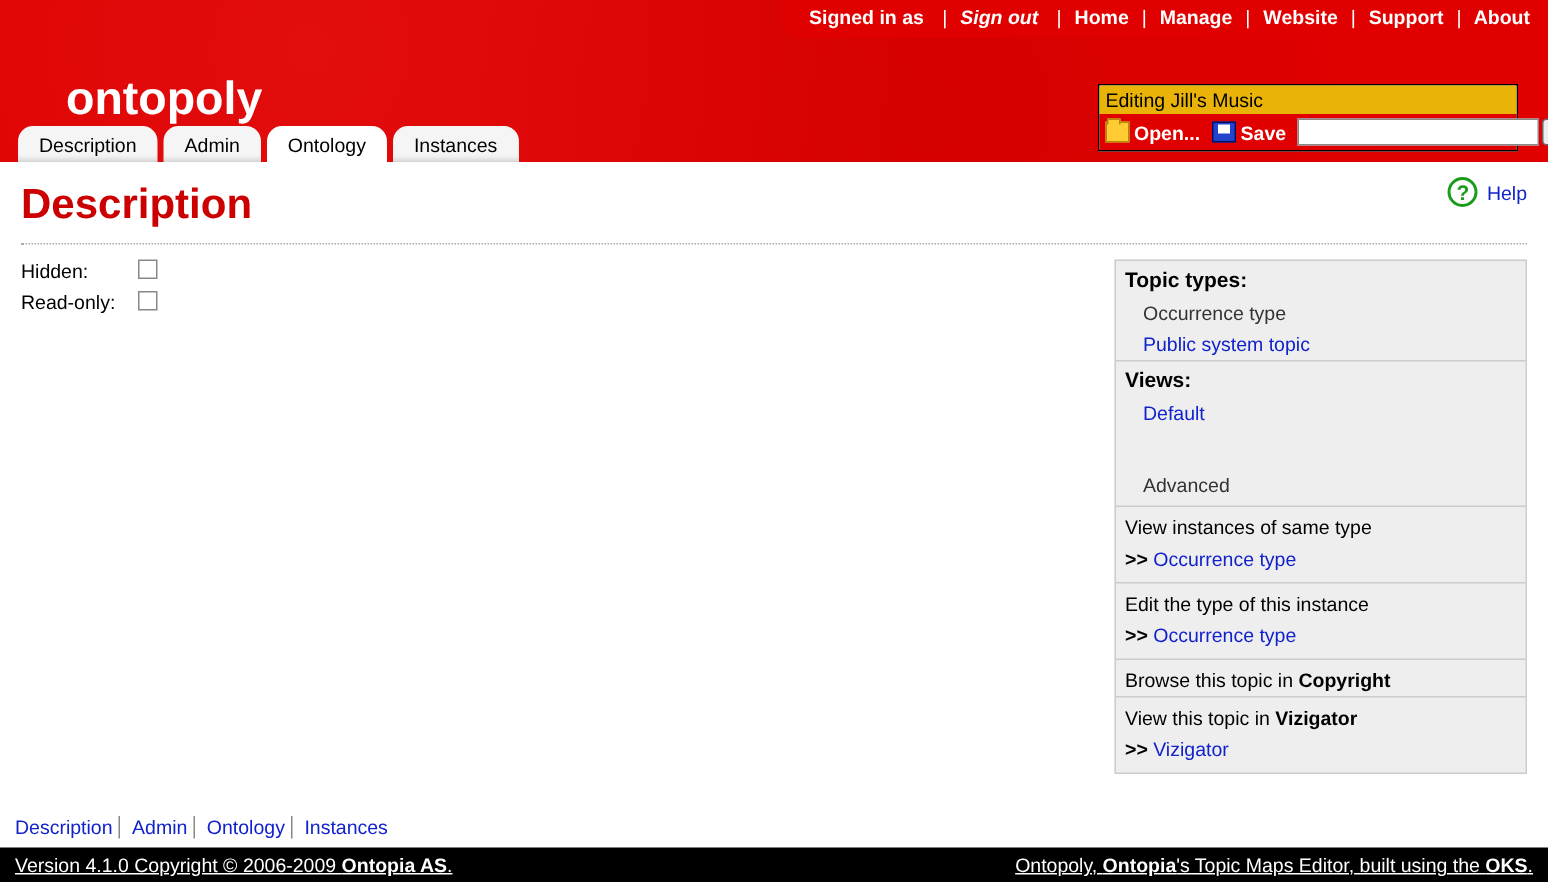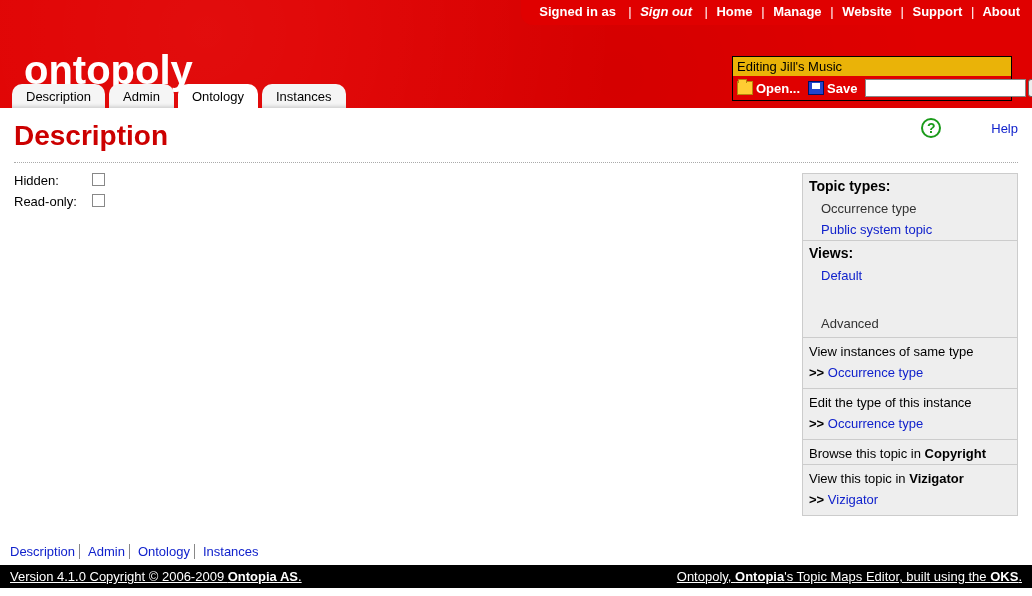--- a/index.html
+++ b/index.html
@@ -6,21 +6,21 @@
 body { font-family: "Lucida Grande", Verdana, Arial, sans-serif; font-size: 13px; background: #fff; width: 1032px; }
 a { text-decoration: none; text-align: center; }
 
 .header-bar { background: #e00000; height: 108px; position: relative; background-image: radial-gradient(circle at 20% 30%, rgba(255,255,255,0.05) 0%, transparent 50%), radial-gradient(circle at 60% 70%, rgba(0,0,0,0.05) 0%, transparent 50%); }
 
 .topnav { position: absolute; top: 0; right: 0; background: #e00000; border-bottom-left-radius: 12px; padding: 4px 12px 6px 18px; color: #fff; font-weight: bold; font-size: 13px; }
 .topnav a { color: #fff; }
 .topnav .sep { padding: 0 5px; font-weight: normal; }
 .topnav .signout { font-style: italic; }
 
-.logo { position: absolute; left: 24px; top: 48px; color: #fff; font-size: 40px; font-weight: bold; letter-spacing: 0px; }
+.logo { position: absolute; left: 44px; top: 48px; color: #fff; font-size: 31px; font-weight: bold; letter-spacing: 0px; }
 
 .control-box { position: absolute; right: 20px; top: 56px; width: 280px; border: 1px solid #000; background: #fff; }
 .control-title { background: #eab308; padding: 2px 4px; font-size: 13px; }
 .control-row { background: #e00000; padding: 3px 4px; display: flex; align-items: center; gap: 2px; }
 .ctrl-btn { display: inline-flex; align-items: center; color: #fff; font-weight: bold; font-size: 13px; gap: 3px; }
 .icon-box { width: 16px; height: 14px; display: inline-block; }
 .icon-open { background: #ffcc33; border: 1px solid #b8860b; position: relative; }
 .icon-open::before { content: ""; position: absolute; top: -3px; left: 0; width: 7px; height: 3px; background: #ffcc33; border: 1px solid #b8860b; border-bottom: none; }
 .icon-save { background: #2244cc; border: 1px solid #001166; position: relative; }
 .icon-save::after { content: ""; position: absolute; top: 1px; left: 3px; width: 8px; height: 6px; background: #fff; }
@@ -28,32 +28,32 @@
 .find-btn { background: #eee; border: 1px solid #666; border-radius: 3px; padding: 1px 10px; font-size: 12px; cursor: pointer; }
 
 .tabs { position: absolute; bottom: 0; left: 12px; display: flex; gap: 4px; }
 .tab { background: #fff; border-top-left-radius: 10px; border-top-right-radius: 10px; padding: 5px 14px 4px; font-size: 13px; color: #000; cursor: pointer; box-shadow: inset 0 -4px 4px -3px rgba(0,0,0,0.2); }
 .tab.active { box-shadow: none; font-weight: normal; }
 .tab:not(.active) { background: #f5f5f5; }
 
 .content { padding: 12px 14px 20px; position: relative; min-height: 430px; }
 .help-area { position: absolute; right: 14px; top: 10px; display: flex; align-items: center; gap: 6px; }
 .help-icon { width: 20px; height: 20px; border: 2px solid #1a9b1a; border-radius: 50%; display: flex; align-items: center; justify-content: center; color: #1a9b1a; font-weight: bold; font-size: 14px; }
-.help-link { color: #1122cc; font-size: 13px; margin-left: 44px; }
+.help-link { color: #1122cc; font-size: 13px; }
 
 .page-title { color: #cc0000; font-size: 28px; font-weight: bold; margin-bottom: 10px; }
 .dotted-line { border-bottom: 1px dotted #aaa; margin-bottom: 10px; }
 
 .main-row { display: flex; }
 .left-col { flex: 1; }
 .form-row { display: flex; margin-bottom: 6px; font-size: 13px; }
 .form-label { width: 78px; text-align: left; }
 .chk { width: 13px; height: 13px; border: 1px solid #888; background: #fff; }
 
-.right-col { width: 216px; }
+.right-col { width: 275px; }
 .side-block { border: 1px solid #ccc; background: #eeeeee; }
 .side-head { font-weight: bold; padding: 4px 6px; font-size: 14px; }
 .side-item { padding: 3px 6px 3px 18px; font-size: 13px; color: #333; }
 .side-item a { color: #1122cc; }
 .side-sep { border-top: 1px solid #ccc; }
 .side-text { padding: 6px 6px 3px; font-size: 13px; }
 .side-link-row { padding: 3px 6px 8px; font-size: 13px; }
 .side-link-row .arrow { font-weight: bold; }
 .side-link-row a { color: #1122cc; }
 .bold { font-weight: bold; }

